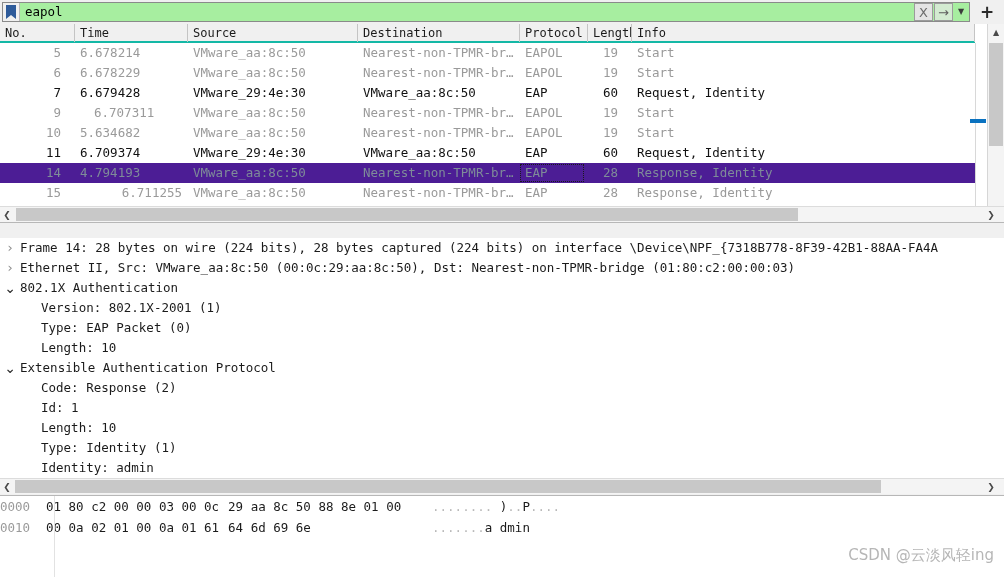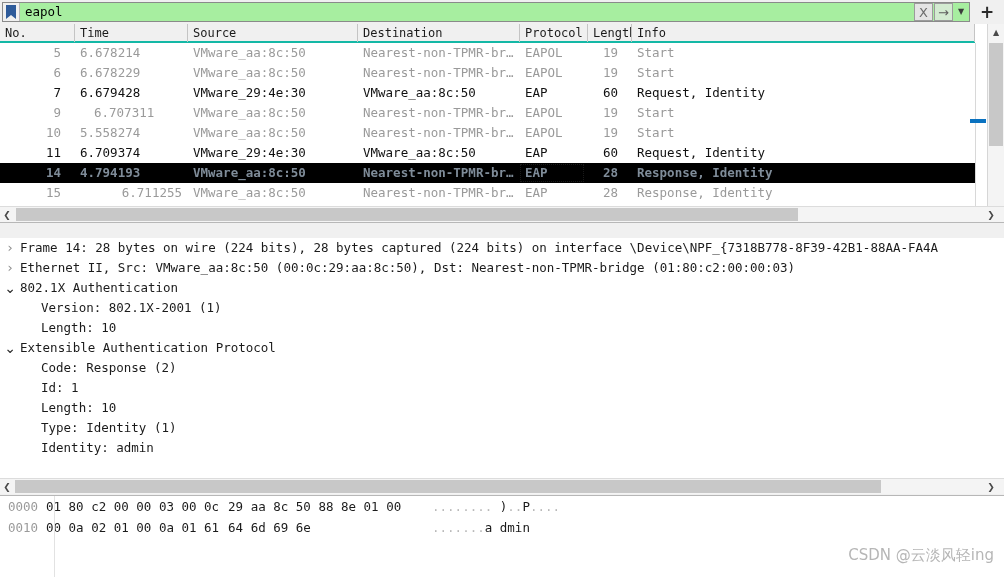--- a/index.html
+++ b/index.html
@@ -94,21 +94,21 @@
   }
   .rows{
     position:absolute;left:0;top:19px;width:975px;height:164px;
     overflow:hidden;
     border-right:1px solid #d8d8d8;
   }
   .prow{
     position:relative;height:20px;line-height:20px;white-space:nowrap;
     cursor:pointer;
   }
-  .prow.sel{background:#000000;font-weight:bold;}
+  .prow.sel{background:#4c1d95;}
   .pcell{
     position:absolute;top:0;height:20px;line-height:20px;
     font-size:12.5px;overflow:hidden;white-space:nowrap;
     box-sizing:border-box;
   }
   .pcell.num{text-align:right;}
   .c-grey{color:#9a9a9a;}
   .c-dark{color:#111111;}
   .c-selg{color:#7f8c99;}
   .focusrect{
@@ -180,21 +180,21 @@
   .tnode.lvl2{padding-left:41px;}
 
   
   .hexpane{
     position:absolute;left:0;top:495px;width:1004px;height:82px;
     background:#ffffff;overflow:hidden;box-sizing:border-box;
     border-top:1px solid #b7b7b7;
   }
   .hexrow{height:21px;line-height:21px;white-space:nowrap;font-size:12.5px;}
   .hoff{
-    display:inline-block;width:46px;padding-left:8px;
+    display:inline-block;width:46px;
     color:#9a9a9a;box-sizing:border-box;
   }
   .hbytes{display:inline-block;width:222px;color:#1b1b1b;}
   .hbytes .gap{display:inline-block;width:9px;}
   .hascii{display:inline-block;color:#1b1b1b;padding-left:164px;}
   .hascii .dot{color:#b9b9b9;}
   .hexsep{
     position:absolute;left:54px;top:0;width:1px;height:82px;background:#e2e2e2;
   }
 
@@ -269,21 +269,21 @@
           <div class="pcell c-grey num" style="left: 0px; width: 69px; padding-left: 0px; padding-right: 8px;">9</div>
           <div class="pcell c-grey" style="left: 89px; width: 107px; padding-left: 5px; padding-right: 0px;">6.707311</div>
           <div class="pcell c-grey" style="left: 188px; width: 164px; padding-left: 5px; padding-right: 0px;">VMware_aa:8c:50</div>
           <div class="pcell c-grey" style="left: 358px; width: 156px; padding-left: 5px; padding-right: 0px;">Nearest-non-TPMR-br…</div>
           <div class="pcell c-grey" style="left: 520px; width: 62px; padding-left: 5px; padding-right: 0px;">EAPOL</div>
           <div class="pcell c-grey num" style="left: 588px; width: 38px; padding-left: 0px; padding-right: 8px;">19</div>
           <div class="pcell c-grey" style="left: 632px; width: 337px; padding-left: 5px; padding-right: 0px;">Start</div>
         </div>
         <div class="prow">
           <div class="pcell c-grey num" style="left: 0px; width: 69px; padding-left: 8px; padding-right: 8px;">10</div>
-          <div class="pcell c-grey" style="left: 75px; width: 107px; padding-left: 5px; padding-right: 0px;">5.558274</div>
+          <div class="pcell c-grey" style="left: 75px; width: 107px; padding-left: 5px; padding-right: 0px;">5.634682</div>
           <div class="pcell c-grey" style="left: 188px; width: 164px; padding-left: 5px; padding-right: 0px;">VMware_aa:8c:50</div>
           <div class="pcell c-grey" style="left: 358px; width: 156px; padding-left: 5px; padding-right: 0px;">Nearest-non-TPMR-br…</div>
           <div class="pcell c-grey" style="left: 520px; width: 62px; padding-left: 5px; padding-right: 0px;">EAPOL</div>
           <div class="pcell c-grey num" style="left: 588px; width: 38px; padding-left: 0px; padding-right: 8px;">19</div>
           <div class="pcell c-grey" style="left: 632px; width: 337px; padding-left: 5px; padding-right: 0px;">Start</div>
         </div>
         <div class="prow">
           <div class="pcell c-dark num" style="left: 0px; width: 69px; padding-left: 0px; padding-right: 8px;">11</div>
           <div class="pcell c-dark" style="left: 75px; width: 107px; padding-left: 5px; padding-right: 0px;">6.709374</div>
           <div class="pcell c-dark" style="left: 188px; width: 164px; padding-left: 5px; padding-right: 0px;">VMware_29:4e:30</div>
@@ -337,20 +337,21 @@
     <div class="hthumb" style="left:16px;width:782px;"></div>
     <div class="harrow" style="right:6px;">❯</div>
   </div>
   <div class="pane-div" style="top:222px;"></div>
 
   <div class="detail" id="detail-tree">
       <div class="tnode lvl1"><span class="tw closed" style="font-size: 13px;">›</span><span>Frame 14: 28 bytes on wire (224 bits), 28 bytes captured (224 bits) on interface \Device\NPF_{7318B778-8F39-42B1-88AA-FA4A</span></div>
       <div class="tnode lvl1"><span class="tw closed" style="font-size: 13px;">›</span><span>Ethernet II, Src: VMware_aa:8c:50 (00:0c:29:aa:8c:50), Dst: Nearest-non-TPMR-bridge (01:80:c2:00:00:03)</span></div>
       <div class="tnode lvl1"><span class="tw open" style="font-size: 14px;">⌄</span><span>802.1X Authentication</span></div>
       <div class="tnode lvl2"><span>Version: 802.1X-2001 (1)</span></div>
+      <div class="tnode lvl2"><span>Type: EAP Packet (0)</span></div>
       <div class="tnode lvl2"><span>Length: 10</span></div>
       <div class="tnode lvl1"><span class="tw open" style="font-size: 14px;">⌄</span><span>Extensible Authentication Protocol</span></div>
       <div class="tnode lvl2"><span>Code: Response (2)</span></div>
       <div class="tnode lvl2"><span>Id: 1</span></div>
       <div class="tnode lvl2"><span>Length: 10</span></div>
       <div class="tnode lvl2"><span>Type: Identity (1)</span></div>
       <div class="tnode lvl2"><span>Identity: admin</span></div>
     </div>
 
   <div class="hsb" style="top:478px;">

